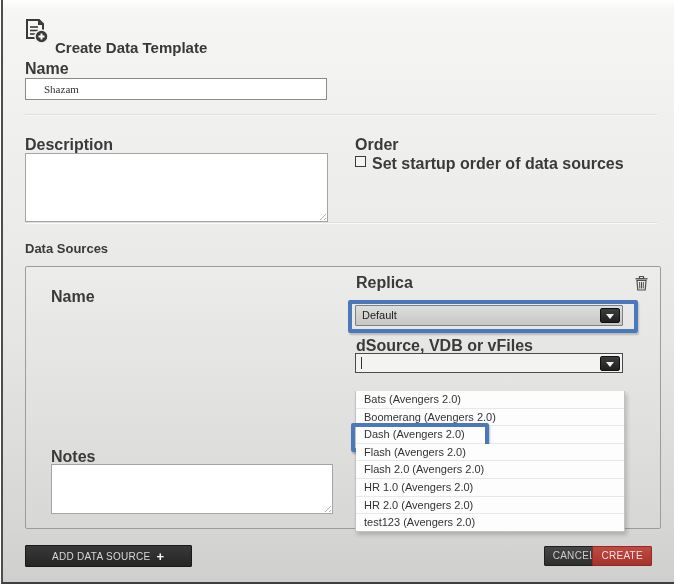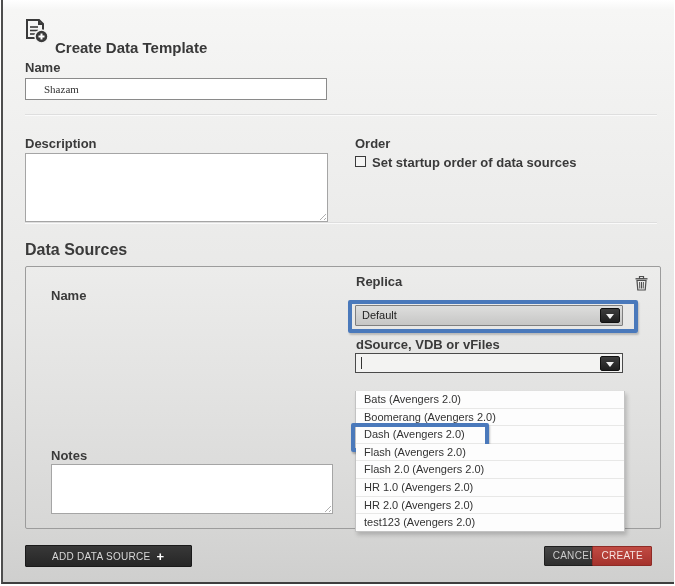--- a/index.html
+++ b/index.html
@@ -3,23 +3,23 @@
 <meta charset="utf-8">
 <style>
   html,body{margin:0;padding:0;background:#ffffff;font-family:"Liberation Sans",sans-serif;}
   #dialog{
     position:relative;width:673px;height:584px;margin-left:1px;
     border-left:2px solid #4e4e4e;border-bottom:2px solid #3f3f3f;
     background:linear-gradient(180deg,#ffffff 0px,#f6f6f5 10px,#f1f1f0 18%,#e7e7e6 55%,#d6d6d5 90%,#cfcfce 100%);
     overflow:hidden;box-sizing:border-box;
   }
   .abs{position:absolute;}
-  .lbl{font-size:13px;font-weight:bold;color:#3a3a3a;}
+  .lbl{font-size:16px;font-weight:bold;color:#3a3a3a;}
   .title{font-size:15px;font-weight:bold;color:#383838;}
-  .h2{font-size:16px;font-weight:bold;color:#3a3a3a;}
+  .h2{font-size:13px;font-weight:bold;color:#3a3a3a;}
   input.txt{
     box-sizing:border-box;border:1px solid #919191;background:#ffffff;
     font-family:Liberation Serif, serif;font-size:11px;color:#333;
     padding:0 0 0 18px;outline:none;
   }
   .ta-wrap{position:absolute;background:#fff;border:1px solid #a5a5a5;box-sizing:border-box;}
   .ta-wrap textarea{
     width:100%;height:100%;border:none;resize:none;outline:none;box-sizing:border-box;
     font-family:"Liberation Sans",sans-serif;font-size:11px;padding:3px;background:transparent;
   }

